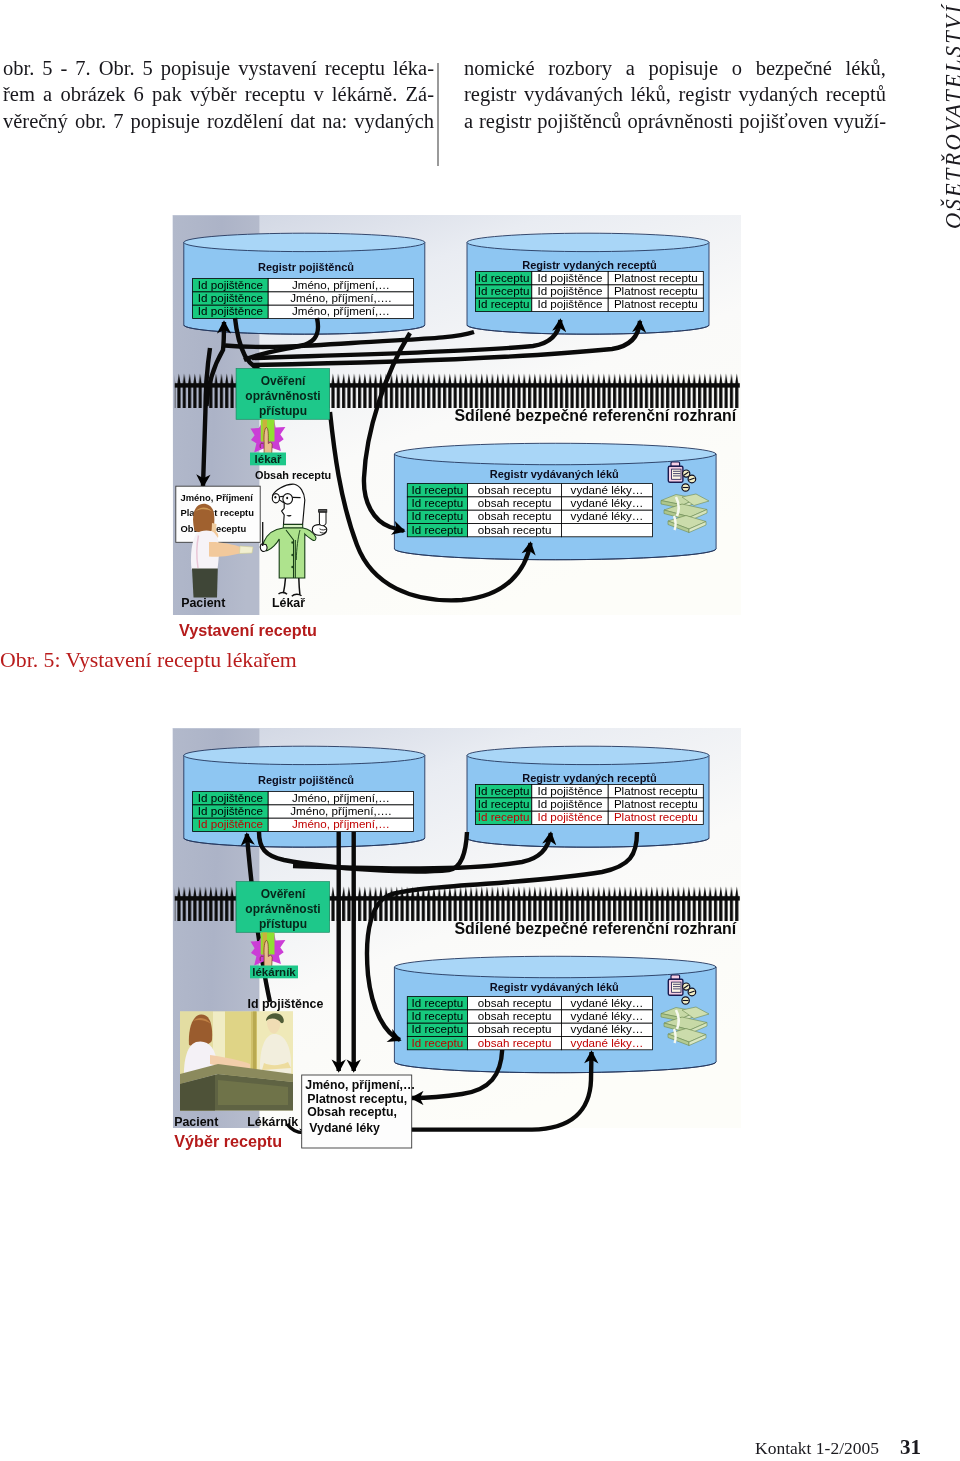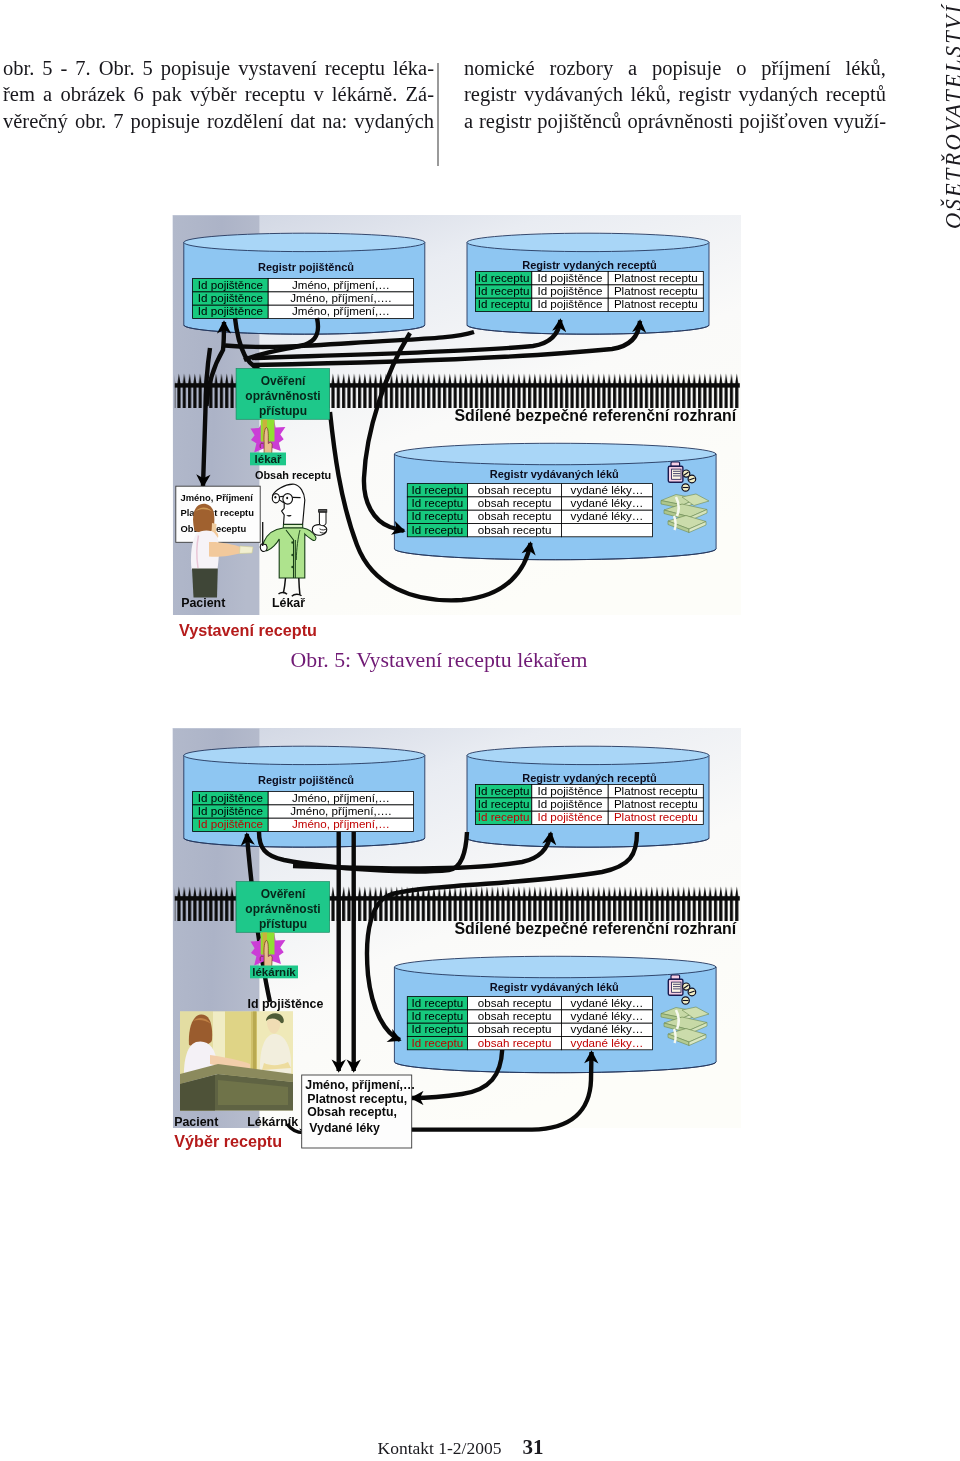--- a/index.html
+++ b/index.html
@@ -10,45 +10,45 @@
   .cols { position:absolute; left:0; top:55px; width:900px; }
   .col { position:absolute; top:0; font-size:20.5px; line-height:26.3px; color:#18171c; }
   .col.left { left:3px; width:431px; }
   .col.right { left:464px; width:422px; }
   .jline { display:flex; justify-content:space-between; white-space:pre; }
   .jline.last { justify-content:flex-start; }
   .divider { position:absolute; left:437px; top:63px; width:2px; height:103px; background:#9a9a9a; }
   .sidelabel { position:absolute; left:941px; top:229px; transform-origin:0 0;
      transform: rotate(-90deg); font-family:"Liberation Serif", serif; font-style:italic;
      font-size:22.5px; letter-spacing:2.2px; color:#1b1a1f; white-space:nowrap; }
-  .footer { position:absolute; left:0; width:921px; top:1435px; text-align:center;
+  .footer { position:absolute; left:0; width:921px; top:1435px; text-align:right;
      font-size:17.5px; color:#1b1a1f; }
   .footer .pg { font-weight:bold; font-size:21px; margin-left:21px; }
-  .caption { position:absolute; left:0; width:878px; text-align:center; font-size:21.8px; color:#701a75; }
+  .caption { position:absolute; left:0; width:878px; text-align:left; font-size:21.8px; color:#b91c1c; }
   .fig { position:absolute; left:172px; }
   .figsvg { display:block; }
   .dt { font-family:"Liberation Sans", sans-serif; fill:#000; }
   .dt.red { fill:#c00000; }
   .dhead { font-family:"Liberation Sans", sans-serif; font-weight:bold; font-size:11px; fill:#0c0c1c; }
   .dlabel { font-family:"Liberation Sans", sans-serif; font-weight:bold; fill:#0a0a0a; }
   .dgreen { font-family:"Liberation Sans", sans-serif; font-weight:bold; fill:#07261a; }
   .dtitle { font-family:"Liberation Sans", sans-serif; font-weight:bold; fill:#b51b1b; }
 </style>
 </head>
 <body>
 
 <div class="page">
   <div class="cols">
     <div class="col left">
         <div class="jline"><span>obr.</span><span>5</span><span>-</span><span>7.</span><span>Obr.</span><span>5</span><span>popisuje</span><span>vystavení</span><span>receptu</span><span>léka-</span></div>
         <div class="jline"><span>řem</span><span>a</span><span>obrázek</span><span>6</span><span>pak</span><span>výběr</span><span>receptu</span><span>v</span><span>lékárně.</span><span>Zá-</span></div>
         <div class="jline"><span>věrečný</span><span>obr.</span><span>7</span><span>popisuje</span><span>rozdělení</span><span>dat</span><span>na:</span><span>vydaných</span></div>
       </div>
     <div class="col right">
-        <div class="jline"><span>nomické</span><span>rozbory</span><span>a</span><span>popisuje</span><span>o</span><span>příjmení</span><span>léků,</span></div>
+        <div class="jline"><span>nomické</span><span>rozbory</span><span>a</span><span>popisuje</span><span>o</span><span>bezpečné</span><span>léků,</span></div>
         <div class="jline"><span>registr</span><span>vydávaných</span><span>léků,</span><span>registr</span><span>vydaných</span><span>receptů</span></div>
         <div class="jline"><span>a</span><span>registr</span><span>pojištěnců</span><span>oprávněnosti</span><span>pojišťoven</span><span>využí-</span></div>
       </div>
   </div>
   <div class="divider"></div>
   <div class="sidelabel">OŠETŘOVATELSTVÍ</div>
 
   <div class="fig" style="top:213px">
       <svg class="figsvg" viewBox="0 0 570 432" width="570" height="432">
         <defs>

